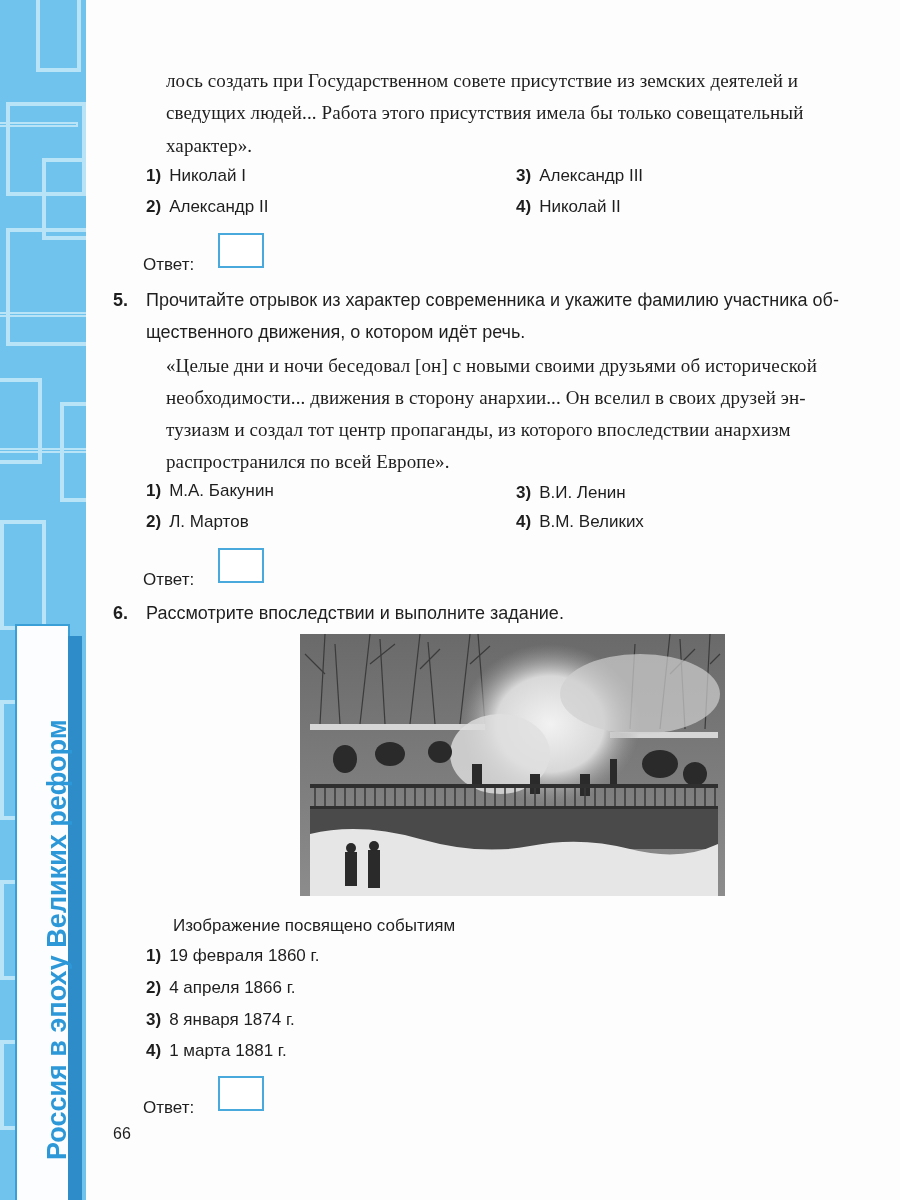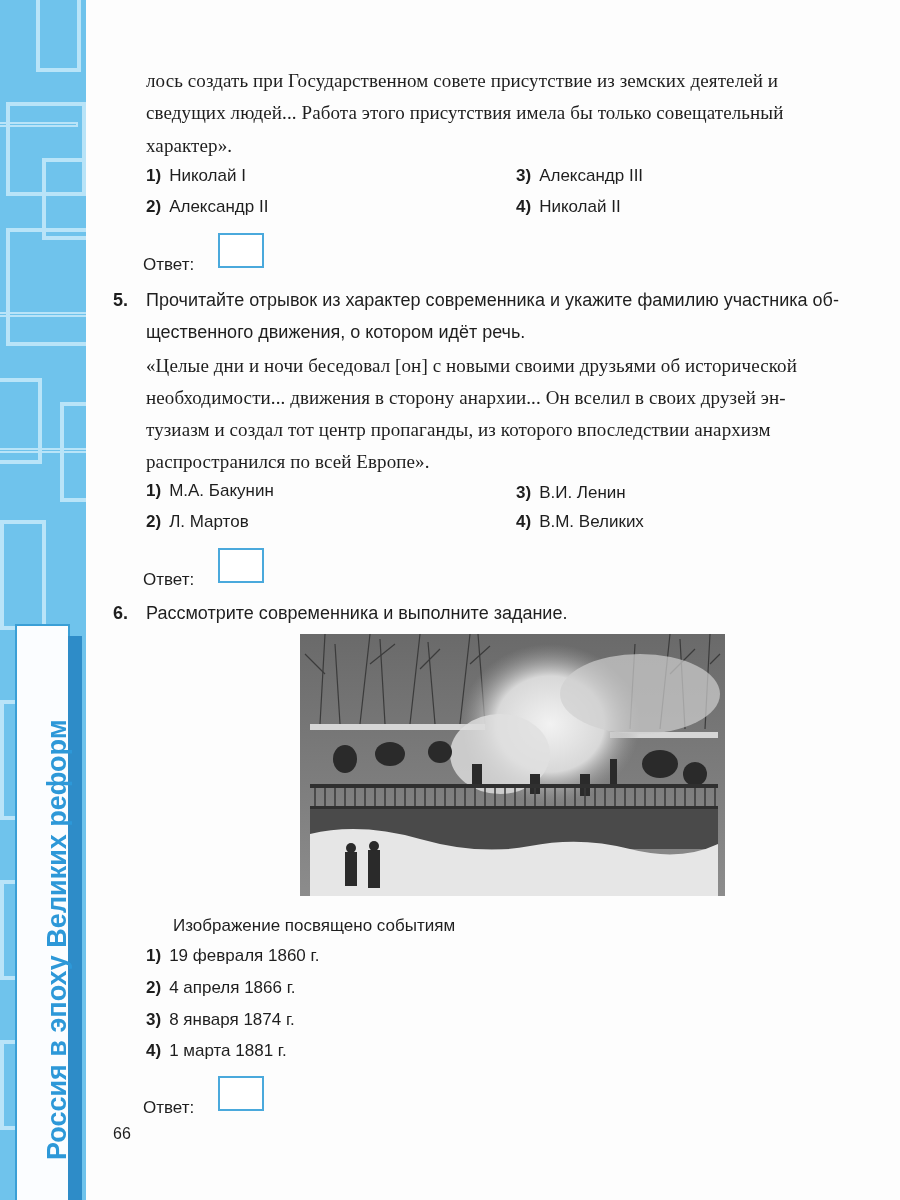--- a/index.html
+++ b/index.html
@@ -6,21 +6,21 @@
   body { width:900px; height:1200px; background:#fdfdfd; position:relative; overflow:hidden;
          font-family:"Liberation Sans", sans-serif; color:#1e1e1e; }
   .sidebar { position:absolute; left:0; top:0; width:86px; height:1200px; background:#6fc3ec; overflow:hidden; }
   .sq { position:absolute; border:4px solid #b9e4f8; box-sizing:border-box; }
   .label-panel { position:absolute; left:15px; top:624px; width:55px; height:576px; background:#fbfdff;
                  border:2px solid #3a9fd6; border-bottom:none; box-sizing:border-box; }
   .label-bar { position:absolute; left:68px; top:636px; width:14px; height:564px; background:#2e8cc8; }
   .label-text { position:absolute; left:42px; top:1175px; transform-origin:0 0; transform:rotate(-90deg);
                 white-space:nowrap; color:#2d98d8; font-weight:bold; font-size:27px; line-height:30px;
                 margin-top:-15px; }
-  .serif { font-family:"Liberation Serif", "DejaVu Serif", serif; }
+  .serif { font-family:"Liberation Serif", "DejaVu Serif", serif;margin-left:20px; }
   .line { position:absolute; white-space:nowrap; }
   .quote { font-size:19px; left:146px; letter-spacing:0.1px; }
   .qtext { font-size:18px; left:146px; }
   .qnum { position:absolute; left:113px; font-size:18px; font-weight:bold; }
   .opt { position:absolute; font-size:17px; white-space:nowrap; }
   .opt b { font-weight:bold; margin-right:8px; }
   .answer-label { position:absolute; left:143px; font-size:17px;margin-top:15px; }
   .answer-box { position:absolute; left:218px; width:46px; height:35px; border:2px solid #4aa9dc; box-sizing:border-box; background:#fff; }
   .image-box { position:absolute; left:300px; top:634px; width:425px; height:262px; background:#777; overflow:hidden; }
   .page-num { position:absolute; left:113px; top:1125px; font-size:16px; }
@@ -70,21 +70,21 @@
 
 <div class="opt" style="left:146px;top:481px;"><b>1)</b><span>М.А. Бакунин</span></div>
 <div class="opt" style="left:146px;top:512px;"><b>2)</b><span>Л. Мартов</span></div>
 <div class="opt" style="left:516px;top:483px;"><b>3)</b><span>В.И. Ленин</span></div>
 <div class="opt" style="left:516px;top:512px;"><b>4)</b><span>В.М. Великих</span></div>
 
 <div class="answer-label" style="top:555px;">Ответ:</div>
 <div class="answer-box" style="top:548px;"></div>
 
 <div class="qnum" style="top:603px;">6.</div>
-<div class="line qtext" style="top:603px;">Рассмотрите современника и выполните задание.</div>
+<div class="line qtext" style="top:603px;">Рассмотрите впоследствии и выполните задание.</div>
 
 <div class="image-box">
   <svg width="425" height="262" viewBox="0 0 425 262" xmlns="http://www.w3.org/2000/svg">
     <defs>
       <linearGradient id="sky" x1="0" y1="0" x2="0" y2="1">
         <stop offset="0" stop-color="#6a6a6a"></stop>
         <stop offset="1" stop-color="#8c8c8c"></stop>
       </linearGradient>
       <radialGradient id="blast" cx="0.5" cy="0.5" r="0.5">
         <stop offset="0" stop-color="#f2f2f2"></stop>

